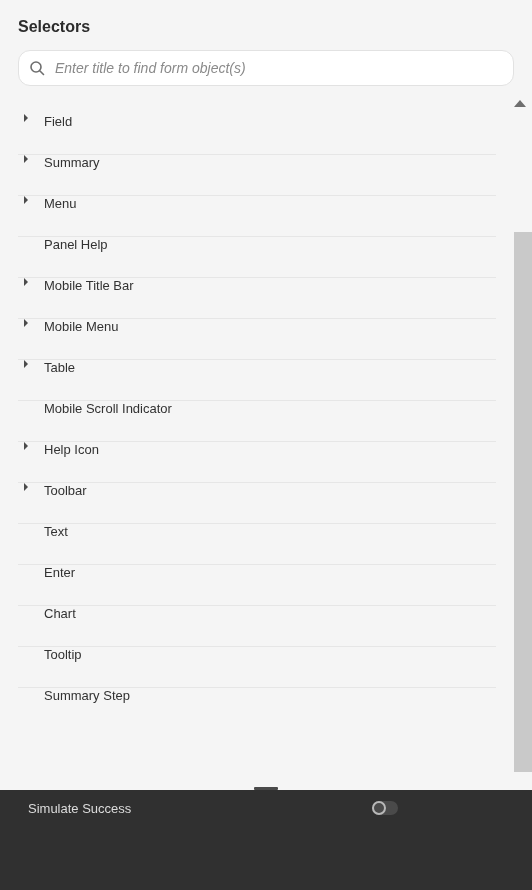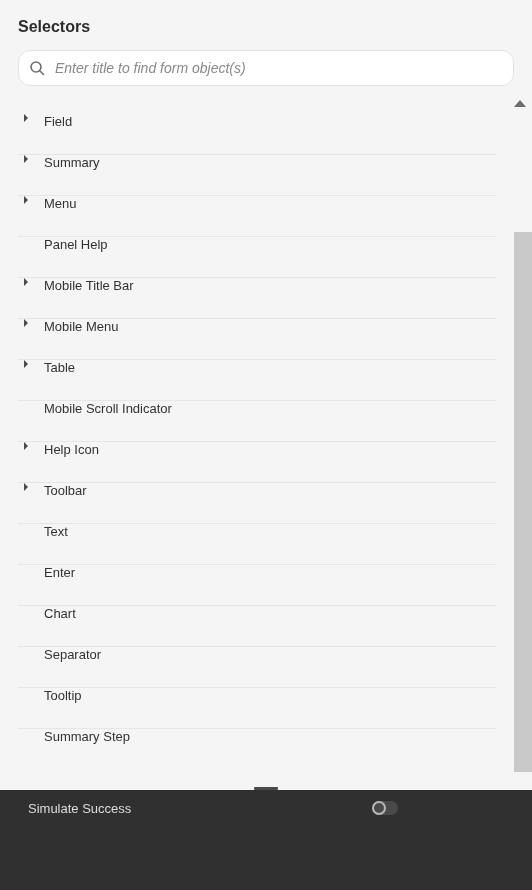--- a/index.html
+++ b/index.html
@@ -124,23 +124,20 @@
         <div class="item no-chev">
           <span class="label">Text</span>
         </div>
         <div class="item no-chev">
           <span class="label">Enter</span>
         </div>
         <div class="item no-chev">
           <span class="label">Chart</span>
         </div>
         <div class="item no-chev">
-          <span class="label">Separator</span>
-        </div>
-        <div class="item no-chev">
           <span class="label">Tooltip</span>
         </div>
         <div class="item no-chev last">
           <span class="label">Summary Step</span>
         </div>
       </div>
   </div>
   <div class="footer">
     <div class="footer-handle"></div>
     <div class="toggle-row">

